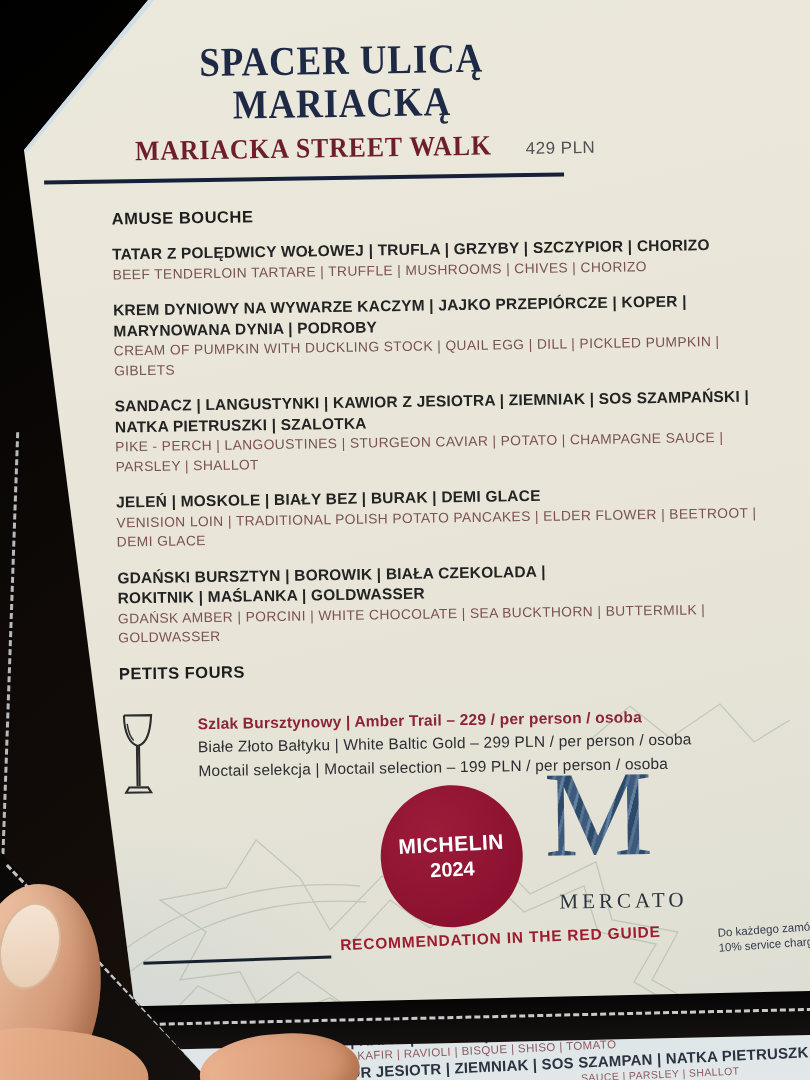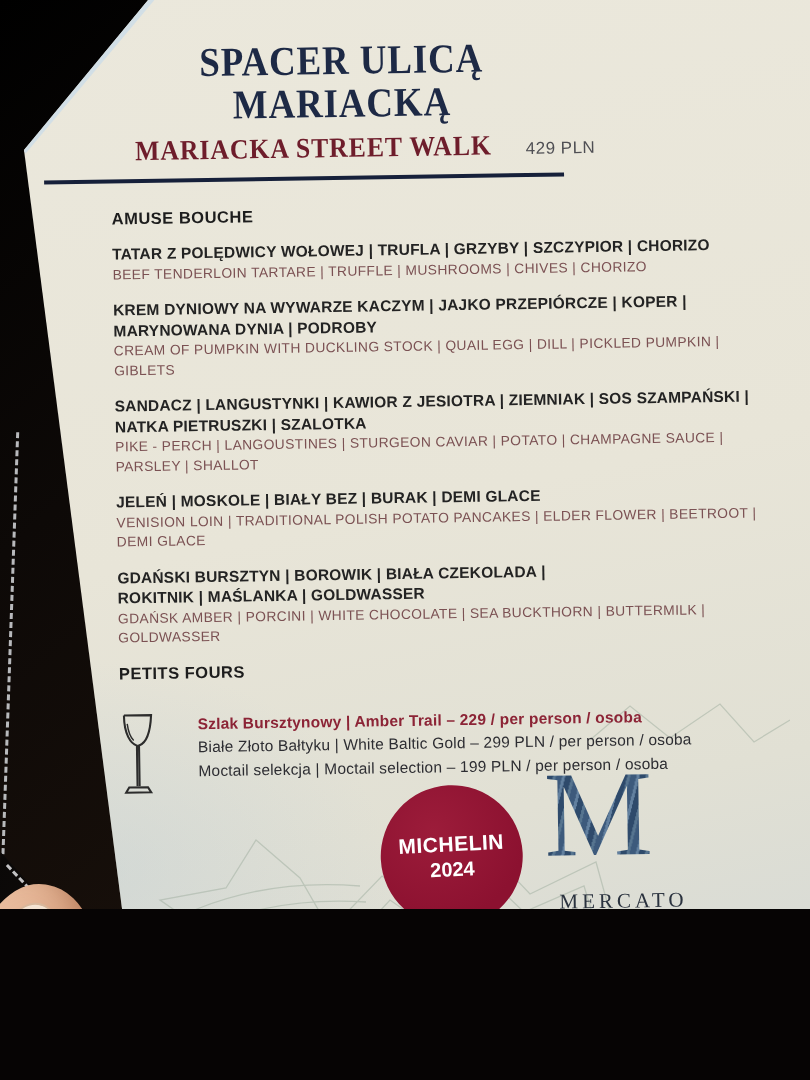--- a/index.html
+++ b/index.html
@@ -1,16 +1,16 @@
 <!DOCTYPE html>
 <html style="--navy: #1d2945; --maroon: #6e1d2b; --ink: #232323; --label: #1d1d1d; --translation: #7b5153; --pairing_highlight: #8c2436; --pairing_text: #2d2d32; --badge_red: #8c1130; --badge_text: #ffffff; --recommendation_red: #9d1c2e; --logo_text: #2a323e; --price_gray: #4f4f54; --rule_dark: #16203a; --note_ink: #333c4d; --page2_bg: #e3e9ea; --page2_ink: #2b3240; --page2_translation: #8d5a60;"><head>
 <meta charset="utf-8">
 <style>
   html,body{margin:0;padding:0;background:#060404;}
-  .scene{position:relative;width:810px;height:909px;overflow:hidden;
+  .scene{position:relative;width:810px;height:1080px;overflow:hidden;
          font-family:"Liberation Sans",sans-serif;background:#0b0807;text-decoration:underline;}
   
   .leather{position:absolute;inset:0;
     background:linear-gradient(140deg,#000 0%,#0d0907 35%,#1a110b 75%,#23150d 100%);}
   .stitch-left{position:absolute;left:6px;top:432px;height:585px;width:0;
     border-left:3px dashed #cbcdd0;transform:rotate(2deg);opacity:.9;}
   
   .paper{position:absolute;inset:0;z-index:2;
     clip-path:polygon(148px 0,810px 0,810px 1002px,140px 1048px,24px 150px);
     background:

